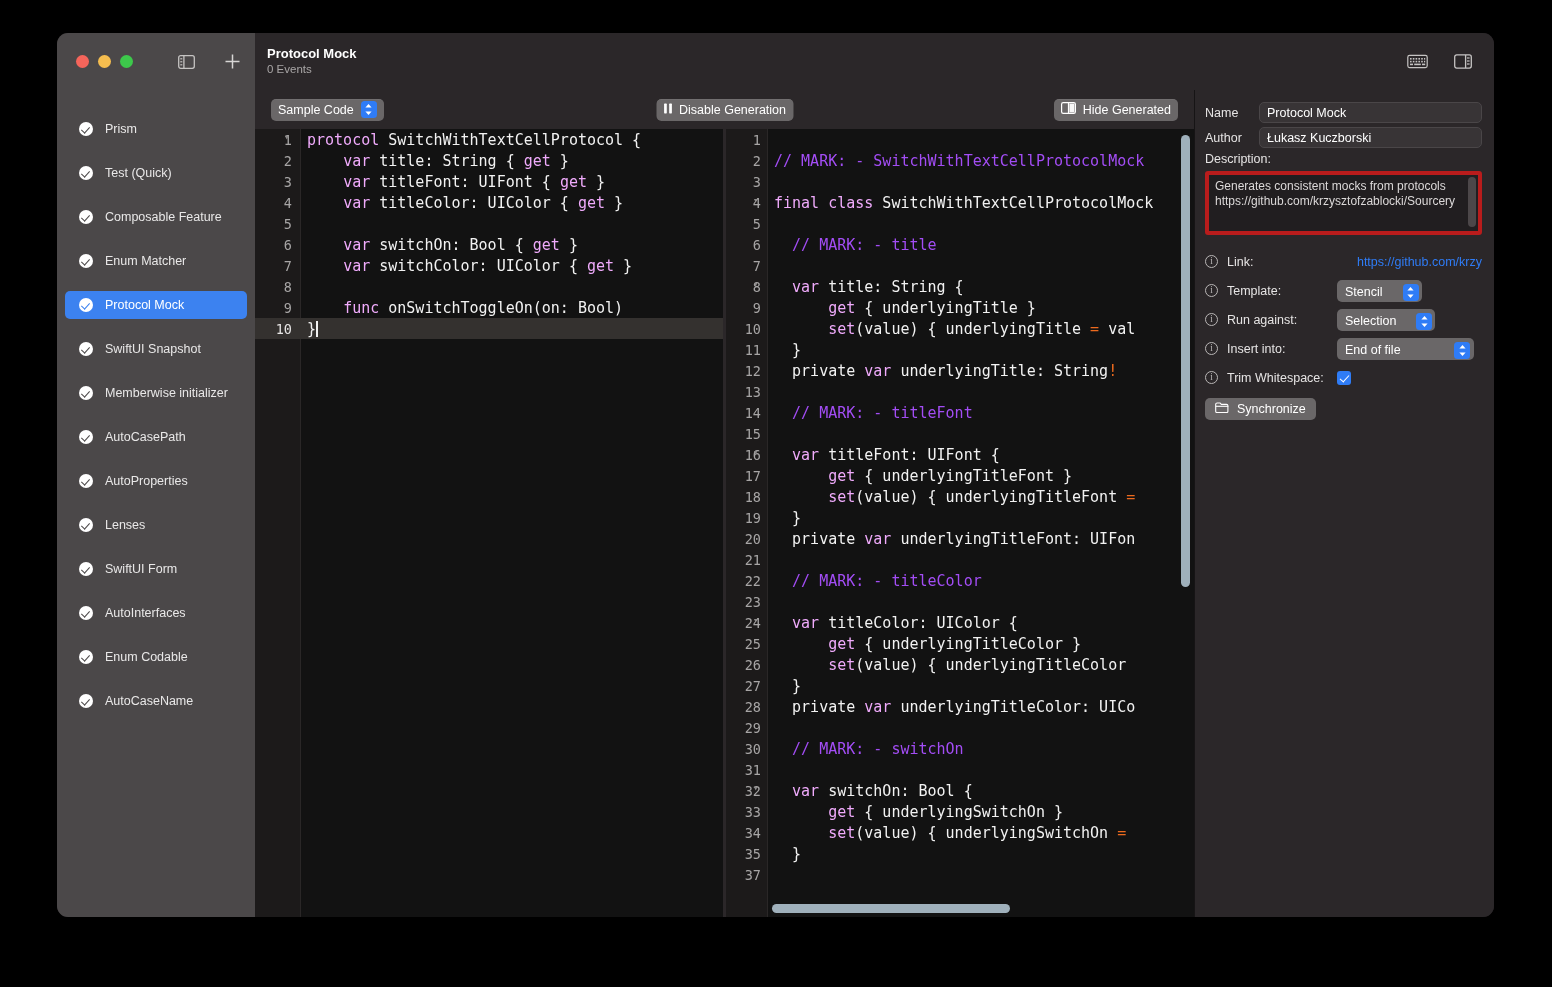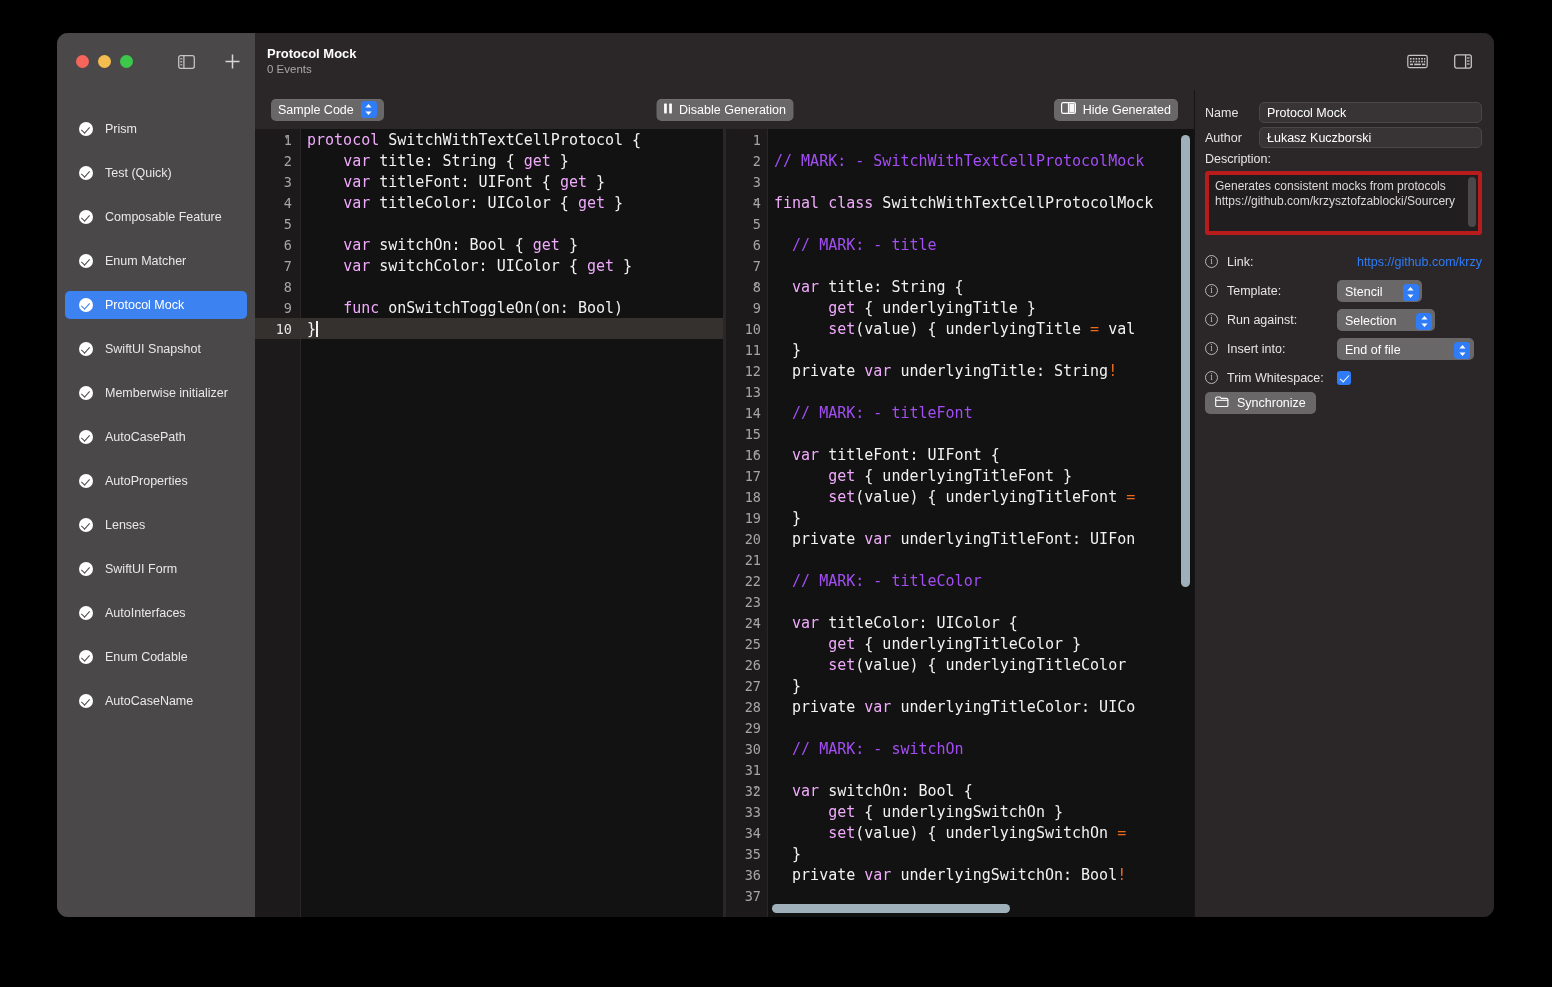--- a/index.html
+++ b/index.html
@@ -320,20 +320,21 @@
   .cbox::after {
     content: "";
     position: absolute;
     left: 4.5px; top: 2px;
     width: 4px; height: 8px;
     border: solid #fff;
     border-width: 0 1.8px 1.8px 0;
     transform: rotate(42deg);
   }
   .sync-btn {
+    margin-top: 6px;
     background: #6a6768;
     border-radius: 5px;
     height: 22px;
     display: inline-flex;
     align-items: center;
     gap: 8px;
     padding: 0 10px;
     color: #ffffff;
     font-size: 12.5px;
     cursor: default;
@@ -555,21 +556,20 @@
               <div class="cline"><span class="ln">26</span><span class="src">      <span class="kw">set</span>(value) { underlyingTitleColor</span></div>
               <div class="cline"><span class="ln">27</span><span class="src">  }</span></div>
               <div class="cline"><span class="ln">28</span><span class="src">  private <span class="kw">var</span> underlyingTitleColor: UICo</span></div>
               <div class="cline"><span class="ln">29</span><span class="src"></span></div>
               <div class="cline"><span class="ln">30</span><span class="src">  <span class="mk">// MARK: - switchOn</span></span></div>
               <div class="cline"><span class="ln">31</span><span class="src"></span></div>
               <div class="cline"><span class="ln">32<span class="fold">▾</span></span><span class="src">  <span class="kw">var</span> switchOn: Bool {</span></div>
               <div class="cline"><span class="ln">33</span><span class="src">      <span class="kw">get</span> { underlyingSwitchOn }</span></div>
               <div class="cline"><span class="ln">34</span><span class="src">      <span class="kw">set</span>(value) { underlyingSwitchOn <span class="op">=</span></span></div>
               <div class="cline"><span class="ln">35</span><span class="src">  }</span></div>
-              <div class="cline"><span class="ln">36</span><span class="src">  private <span class="kw">var</span> underlyingSwitchOn: Bool<span class="bang">!</span></span></div>
               <div class="cline"><span class="ln">37</span><span class="src"></span></div>
             </div>
           <div class="vscroll" style="top:6px; height:452px;"></div>
           <div class="hscroll" style="left:46px; bottom:4px; width:238px;"></div>
         </div>
       </div>
     </div>
 
     <div class="inspector">
 

